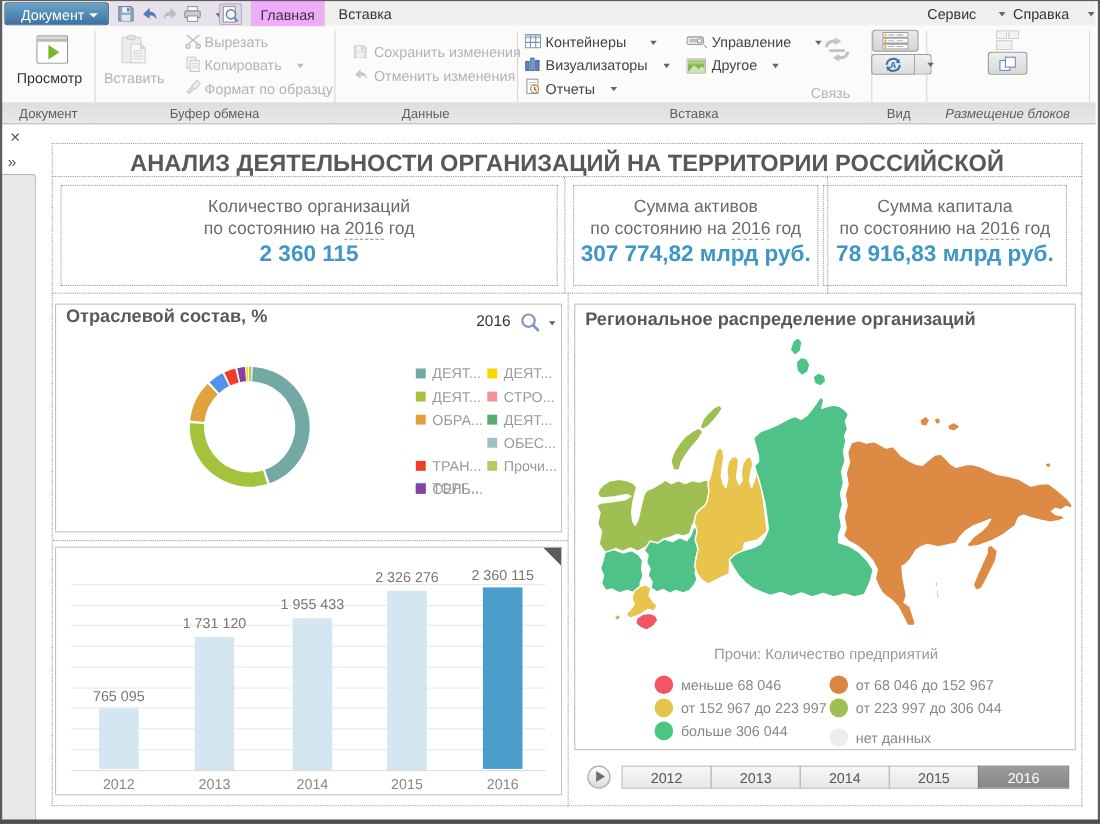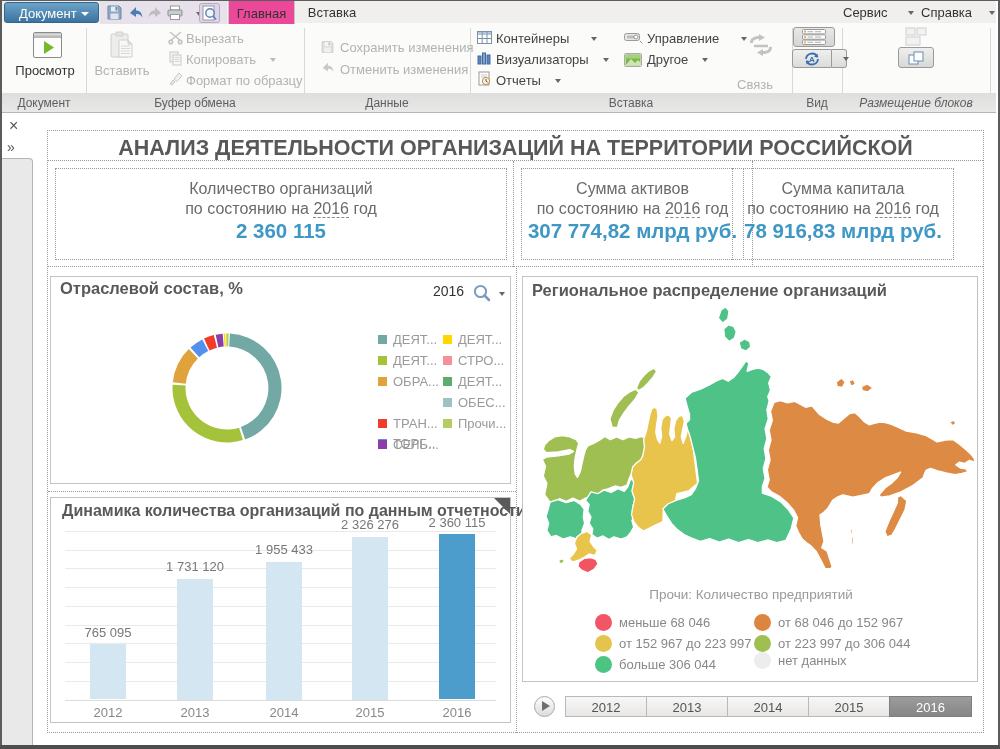--- a/index.html
+++ b/index.html
@@ -9,21 +9,21 @@
 #bL{position:absolute;left:0;top:0;width:2px;height:749px;background:#5c5c5c;z-index:50;}
 #bR{position:absolute;right:0;top:0;width:2px;height:749px;background:#5c5c5c;z-index:50;}
 #bT{position:absolute;left:0;top:0;width:1000px;height:1px;background:#5c5c5c;z-index:50;}
 #bB{position:absolute;left:0;bottom:0;width:1000px;height:4px;background:#4e4e4e;z-index:50;}
 
 #topbar{position:absolute;left:0;top:0;width:996px;height:24px;background:#f0efee;border-bottom:1px solid #fbfbfa;}
 #docbtn{position:absolute;left:4px;top:2px;width:95px;height:21px;background:linear-gradient(#6ba3c8,#3c73a0);border:1px solid #33658e;border-radius:3px;color:#fff;font-size:13px;text-align:left;padding:3px 0 0 14px;}
 #docbtn .arr{position:absolute;right:9px;top:9px;width:0;height:0;border-left:4px solid transparent;border-right:4px solid transparent;border-top:4px solid #fff;}
 #qat{position:absolute;left:100px;top:1px;width:127px;height:23px;background:#e7e1ec;}
 .tab{position:absolute;top:0;height:24px;font-size:13px;color:#333;text-align:center;padding-top:5px;}
-#tab1{left:228px;width:67px;background:#ec4899;border:1px solid #c6c6c6;border-bottom:none;}
+#tab1{left:228px;width:67px;background:#f0abfc;border:1px solid #c6c6c6;border-bottom:none;}
 #tab2{left:297px;width:70px;}
 .menu{position:absolute;top:0;height:24px;font-size:13px;color:#333;padding-top:5px;}
 
 #ribbon{position:absolute;left:0;top:24px;width:996px;height:69px;background:#fbfbfa;}
 .gsep{position:absolute;top:4px;width:1px;height:85px;background:#dbd8d4;}
 #glabels{position:absolute;left:0;top:93px;width:996px;height:20px;background:linear-gradient(#dedede,#e9e8e7);border-bottom:1px solid #b8b5b1;}
 .glab{position:absolute;top:3px;font-size:12px;color:#5f5f5f;text-align:center;}
 .ritem{position:absolute;font-size:13px;color:#444;white-space:nowrap;}
 .ritem.dis{color:#b3b3b3;}
 .dd{display:inline-block;width:0;height:0;border-left:3.5px solid transparent;border-right:3.5px solid transparent;border-top:4px solid #666;vertical-align:2px;margin-left:7px;}
@@ -280,21 +280,21 @@
   <div style="position:absolute;left:48px;top:22px;width:935px;text-align:center;font-size:21.5px;font-weight:bold;color:#58585a;">АНАЛИЗ ДЕЯТЕЛЬНОСТИ ОРГАНИЗАЦИЙ НА ТЕРРИТОРИИ РОССИЙСКОЙ</div>
 
   <div class="kpi" style="left:55px;top:54px;width:452px;height:92px;padding-top:10px;">
     <div class="l">Количество организаций<br>по состоянию на <u>2016</u> год</div>
     <div class="v">2 360 115</div>
   </div>
   <div class="kpi" style="left:521px;top:54px;width:223px;height:92px;padding-top:10px;">
     <div class="l">Сумма активов<br>по состоянию на <u>2016</u> год</div>
     <div class="v">307 774,82 млрд руб.</div>
   </div>
-  <div class="kpi" style="left:732px;top:54px;width:222px;height:92px;padding-top:10px;">
+  <div class="kpi" style="left:748px;top:54px;width:222px;height:92px;padding-top:10px;">
     <div class="l">Сумма капитала<br>по состоянию на <u>2016</u> год</div>
     <div class="v">78 916,83 млрд руб.</div>
   </div>
 
   <div class="panel" id="donutp" style="left:50px;top:162px;width:461px;height:208px;">
     <div class="ptitle" style="position:absolute;left:9px;top:2px;">Отраслевой состав, %</div>
     <div style="position:absolute;left:382px;top:6px;font-size:14px;color:#333;">2016</div>
     <svg style="position:absolute;left:420px;top:6px;" width="22" height="22" viewBox="0 0 22 22">
           <circle cx="9.5" cy="8.5" r="5.6" fill="none" stroke="#7d9bbf" stroke-width="2"></circle>
           <line x1="13.5" y1="12.5" x2="18" y2="17" stroke="#7d9bbf" stroke-width="2.6" stroke-linecap="round"></line>
@@ -317,21 +317,20 @@
     <div class="dleg" style="left:327px;top:139px;"><span class="s" style="background:#f03c28;"></span>ТРАН...</div>
     <div class="dleg" style="left:327px;top:160px;"><span class="s" style="background:#8a3fa8;"></span>СЕЛЬ...</div>
     <div class="dleg" style="left:392px;top:55px;"><span class="s" style="background:#ffd600;"></span>ДЕЯТ...</div>
     <div class="dleg" style="left:392px;top:76px;"><span class="s" style="background:#f78f96;"></span>СТРО...</div>
     <div class="dleg" style="left:392px;top:97px;"><span class="s" style="background:#5aad6a;"></span>ДЕЯТ...</div>
     <div class="dleg" style="left:392px;top:118px;"><span class="s" style="background:#9cc3c1;"></span>ОБЕС...</div>
     <div class="dleg" style="left:392px;top:139px;"><span class="s" style="background:#b4cc61;"></span>Прочи...</div>
   </div>
 
   <div class="panel" id="barp" style="left:50px;top:383px;width:461px;height:226px;">
-    <div class="ptitle" style="position:absolute;left:11px;top:4px;font-size:16px;">Динамика количества организаций по данным отчетности</div>
     <div style="position:absolute;right:0;top:0;width:0;height:0;border-top:16px solid #5a5a5a;border-left:16px solid transparent;"></div>
     <div class="grid" style="top:33px;"></div>
         <div class="grid" style="top:51.7px;"></div>
     <div class="grid" style="top:70.4px;"></div>
         <div class="grid" style="top:89.1px;"></div>
     <div class="grid" style="top:107.8px;"></div>
         <div class="grid" style="top:126.5px;"></div>
     <div class="grid" style="top:145.2px;"></div>
         <div class="grid" style="top:163.9px;"></div>
     <div class="grid" style="top:182.6px;"></div>
@@ -377,21 +376,21 @@
       <path fill="#dd8a45" d="M800,432 L813,444 809,464 798,486 788,506 780,520 769,524 764,512 773,490 783,468 792,448 792,436 Z"></path>
       <path fill="#dd8a45" d="M687,507 L691,505 692,516 688,517 Z"></path>
       <path fill="#dd8a45" d="M690,524 L694,522 695,540 691,541 Z"></path>
     </svg>
     <div style="position:absolute;left:0;top:310px;width:456px;text-align:center;font-size:13.5px;color:#999;">Прочи: Количество предприятий</div>
     <div class="mleg" style="left:72px;top:337px;"><span class="c" style="background:#f25565;"></span>меньше 68 046</div>
     <div class="mleg" style="left:231px;top:337px;"><span class="c" style="background:#dd8440;"></span>от 68 046 до 152 967</div>
     <div class="mleg" style="left:72px;top:358px;"><span class="c" style="background:#e5c44e;"></span>от 152 967 до 223 997</div>
     <div class="mleg" style="left:231px;top:358px;"><span class="c" style="background:#a0bf52;"></span>от 223 997 до 306 044</div>
     <div class="mleg" style="left:72px;top:379px;"><span class="c" style="background:#4cc482;"></span>больше 306 044</div>
-    <div class="mleg" style="left:231px;top:375px;"><span class="c" style="background:#ededed;"></span>нет данных</div>
+    <div class="mleg" style="left:231px;top:385px;"><span class="c" style="background:#ededed;"></span>нет данных</div>
     <div style="position:absolute;left:11px;top:419px;width:21px;height:21px;border-radius:50%;background:linear-gradient(#fdfdfd,#dcdcdc);border:1px solid #a8a8a8;"></div>
     <div style="position:absolute;left:19px;top:424px;width:0;height:0;border-left:8px solid #6e6e6e;border-top:5.5px solid transparent;border-bottom:5.5px solid transparent;"></div>
     <div class="ybtn" style="left:42px;top:419px;width:82px;">2012</div>
     <div class="ybtn" style="left:123px;top:419px;width:82px;">2013</div>
     <div class="ybtn" style="left:204px;top:419px;width:82px;">2014</div>
     <div class="ybtn" style="left:285px;top:419px;width:82px;">2015</div>
     <div class="ybtn hot" style="left:366px;top:419px;width:83px;">2016</div>
   </div>
 </div>
 </div>

